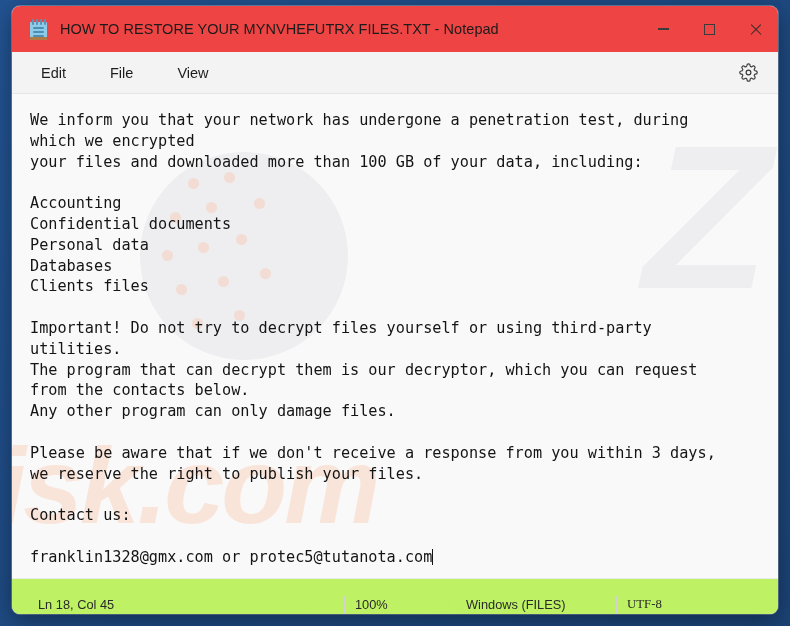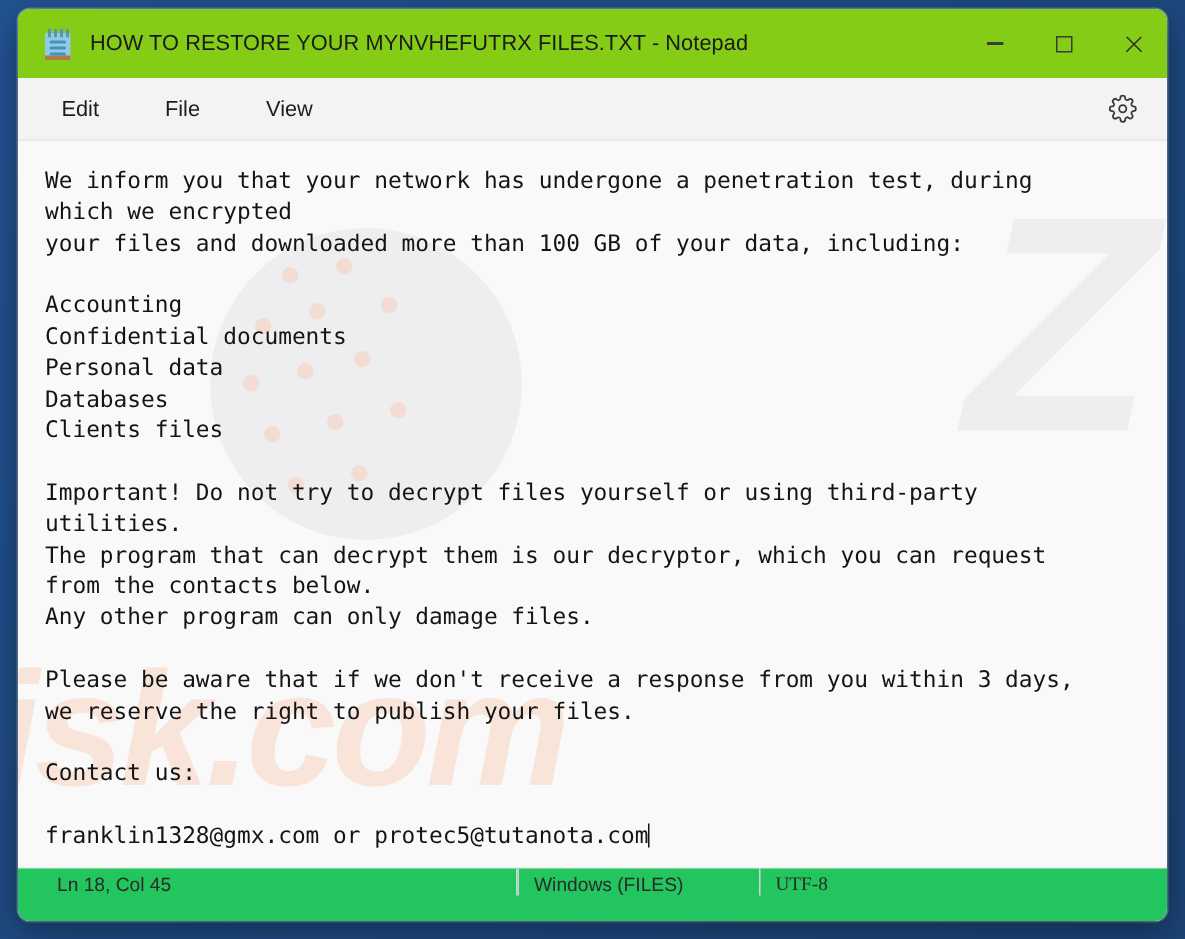--- a/index.html
+++ b/index.html
@@ -35,21 +35,21 @@
     overflow: hidden;
     box-shadow: 0 6px 22px rgba(0,0,0,0.38), 0 0 0 1px rgba(255,255,255,0.30);
     display: flex;
     flex-direction: column;
   }
 
   
   #title-bar {
     height: 46px;
     min-height: 46px;
-    background: #84cc16;
+    background: #ef4444;
     display: flex;
     align-items: center;
     position: relative;
   }
 
   #app-icon {
     width: 17px;
     height: 21px;
     margin-left: 18px;
     margin-right: 13px;
@@ -252,23 +252,23 @@
     width: 1px;
     height: 16px;
     background: #141414;
     vertical-align: -3px;
   }
 
   
   #status-bar {
     height: 36px;
     min-height: 36px;
-    background: #22c55e;
-    display: flex;
-    align-items: flex-start;
+    background: #bef264;
+    display: flex;
+    align-items: flex-end;
     font-size: 12.8px;
     color: #2a2a2a;
     border-top: 1px solid #ececec;
   }
   .status-cell {
     position: relative;
     display: flex;
     align-items: center;
     height: 20px;
   }
@@ -375,19 +375,20 @@
 we reserve the right to publish your files.
 
 Contact us:
 
 franklin1328@gmx.com or protec5@tutanota.com</span><span class="caret"></span></div>
   </div>
 
   <div id="status-bar">
     <div class="status-cell" id="status-position">Ln 18, Col 45</div>
     <div class="status-sep"></div>
+    <div class="status-cell" id="status-zoom">100%</div>
     <div class="status-sep"></div>
     <div class="status-cell" id="status-eol">Windows (FILES)</div>
     <div class="status-sep"></div>
     <div class="status-cell" id="status-encoding">UTF-8</div>
   </div>
 
 </div>
 
 </body></html>

